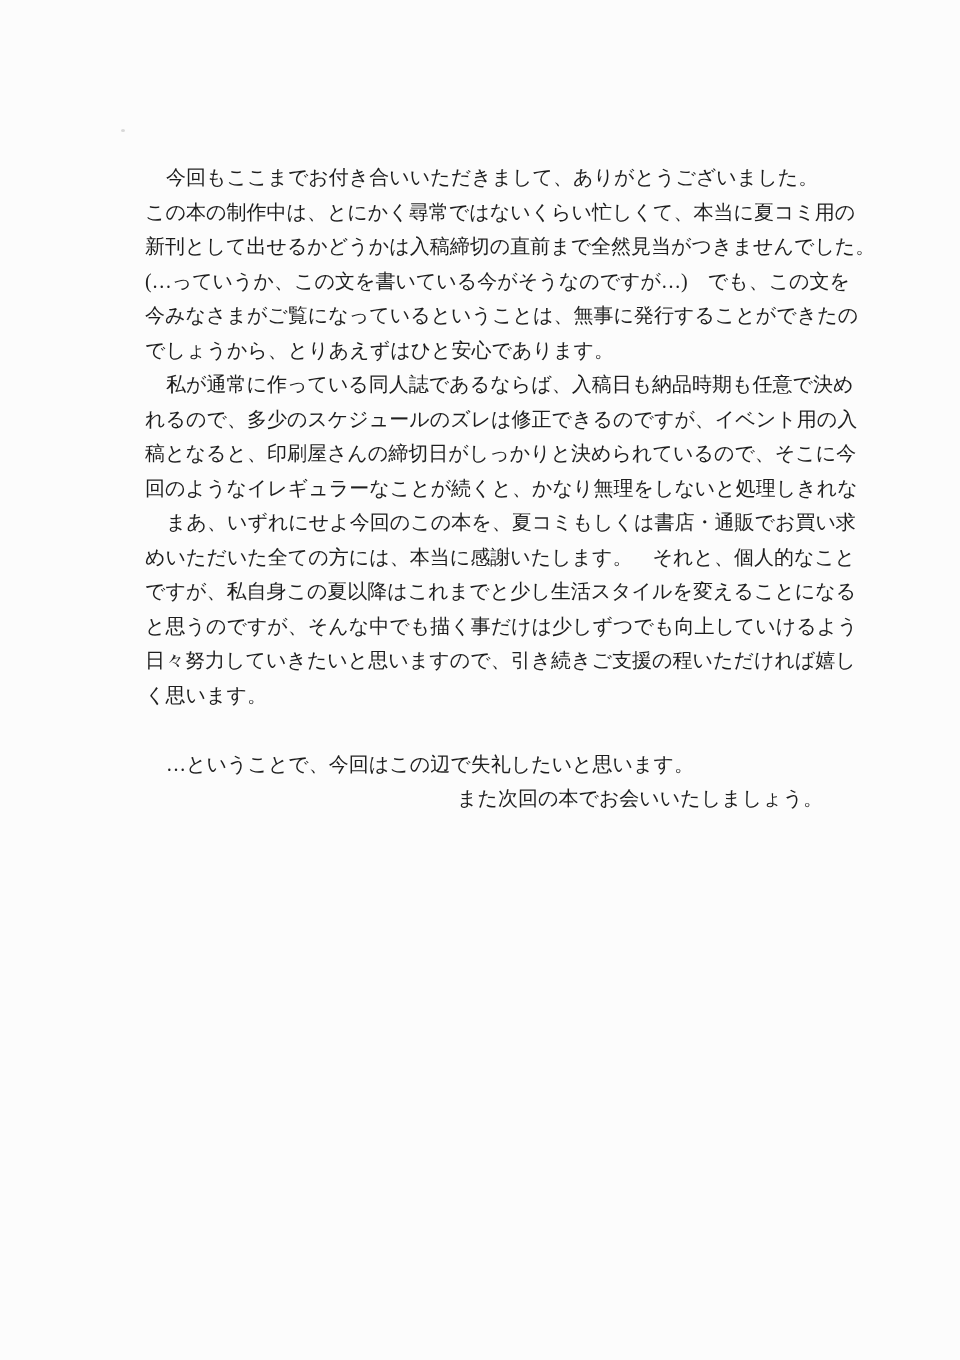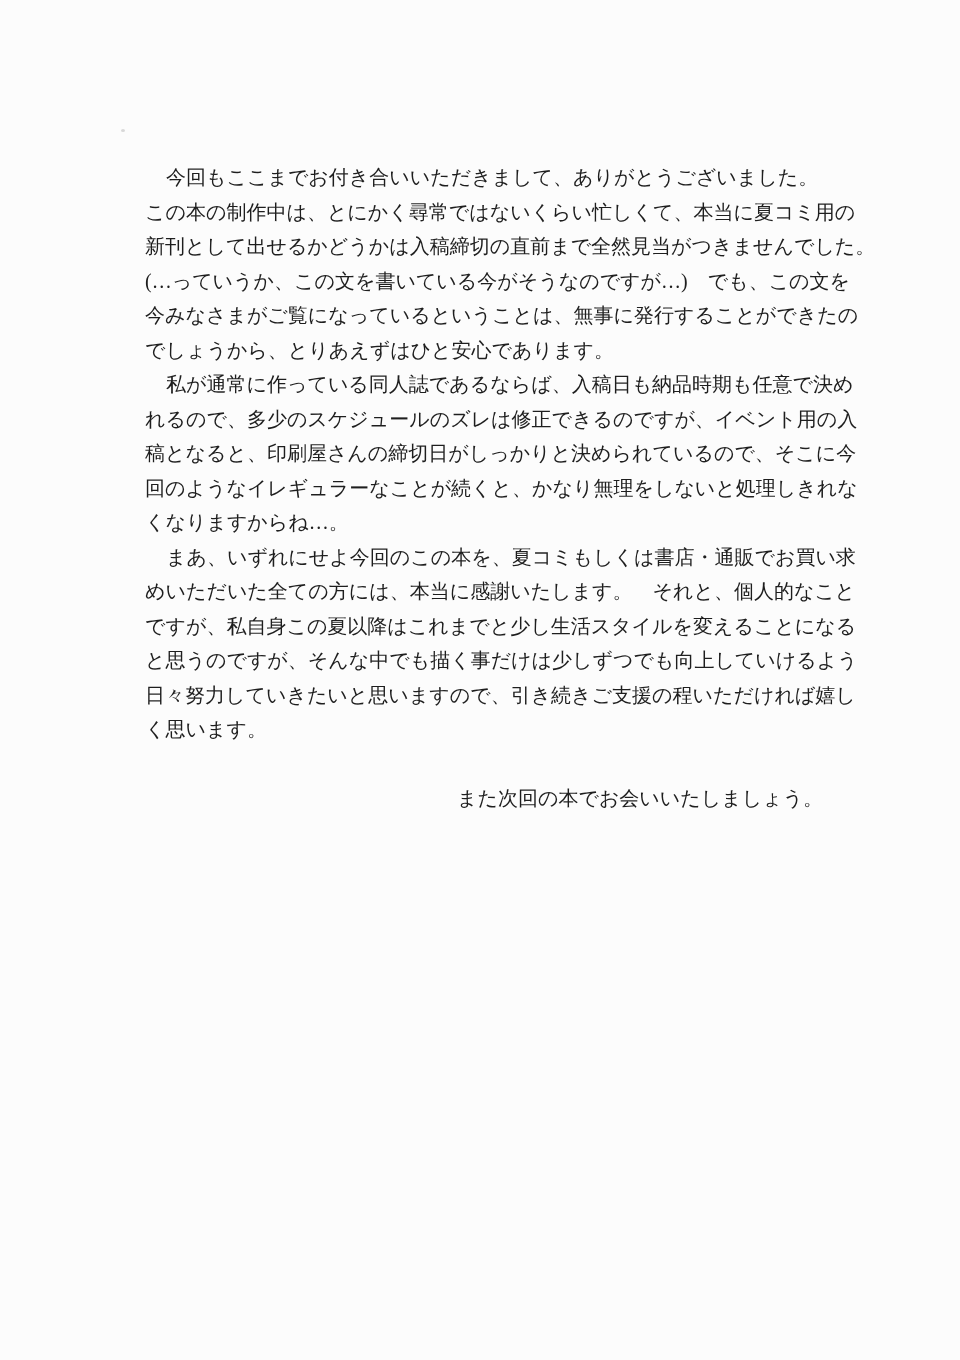--- a/index.html
+++ b/index.html
@@ -69,31 +69,31 @@
       <span class="ln" style="display:block">新刊として出せるかどうかは入稿締切の直前まで全然見当がつきませんでした。</span>
       <span class="ln" style="display:block">(…っていうか、この文を書いている今がそうなのですが…)　でも、この文を</span>
       <span class="ln" style="display:block">今みなさまがご覧になっているということは、無事に発行することができたの</span>
       <span class="ln" style="display:block">でしょうから、とりあえずはひと安心であります。</span>
     </p>
     <p class="para">
       <span class="ln ind" style="display:block">私が通常に作っている同人誌であるならば、入稿日も納品時期も任意で決め</span>
       <span class="ln" style="display:block">れるので、多少のスケジュールのズレは修正できるのですが、イベント用の入</span>
       <span class="ln" style="display:block">稿となると、印刷屋さんの締切日がしっかりと決められているので、そこに今</span>
       <span class="ln" style="display:block">回のようなイレギュラーなことが続くと、かなり無理をしないと処理しきれな</span>
-      <span class="ln" style="display:block">くなりますからね…。</span>
     </p>
     <p class="para">
       <span class="ln ind" style="display:block">まあ、いずれにせよ今回のこの本を、夏コミもしくは書店・通販でお買い求</span>
       <span class="ln" style="display:block">めいただいた全ての方には、本当に感謝いたします。　それと、個人的なこと</span>
       <span class="ln" style="display:block">ですが、私自身この夏以降はこれまでと少し生活スタイルを変えることになる</span>
       <span class="ln" style="display:block">と思うのですが、そんな中でも描く事だけは少しずつでも向上していけるよう</span>
       <span class="ln" style="display:block">日々努力していきたいと思いますので、引き続きご支援の程いただければ嬉し</span>
       <span class="ln" style="display:block">く思います。</span>
     </p>
     <p class="para gap-before">
+      <span class="ln ind" style="display:block">…ということで、今回はこの辺で失礼したいと思います。</span>
       <span class="ln ind2" style="display:block">また次回の本でお会いいたしましょう。</span>
     </p>
   </div>
 
   <div class="dateline">２０１１年　　葉月</div>
   <div class="authorline">夜魔咲　翔</div>
 
   <div class="watermark">
     <svg class="wm-mascot" viewBox="0 0 120 112" xmlns="http://www.w3.org/2000/svg" aria-hidden="true">
 

